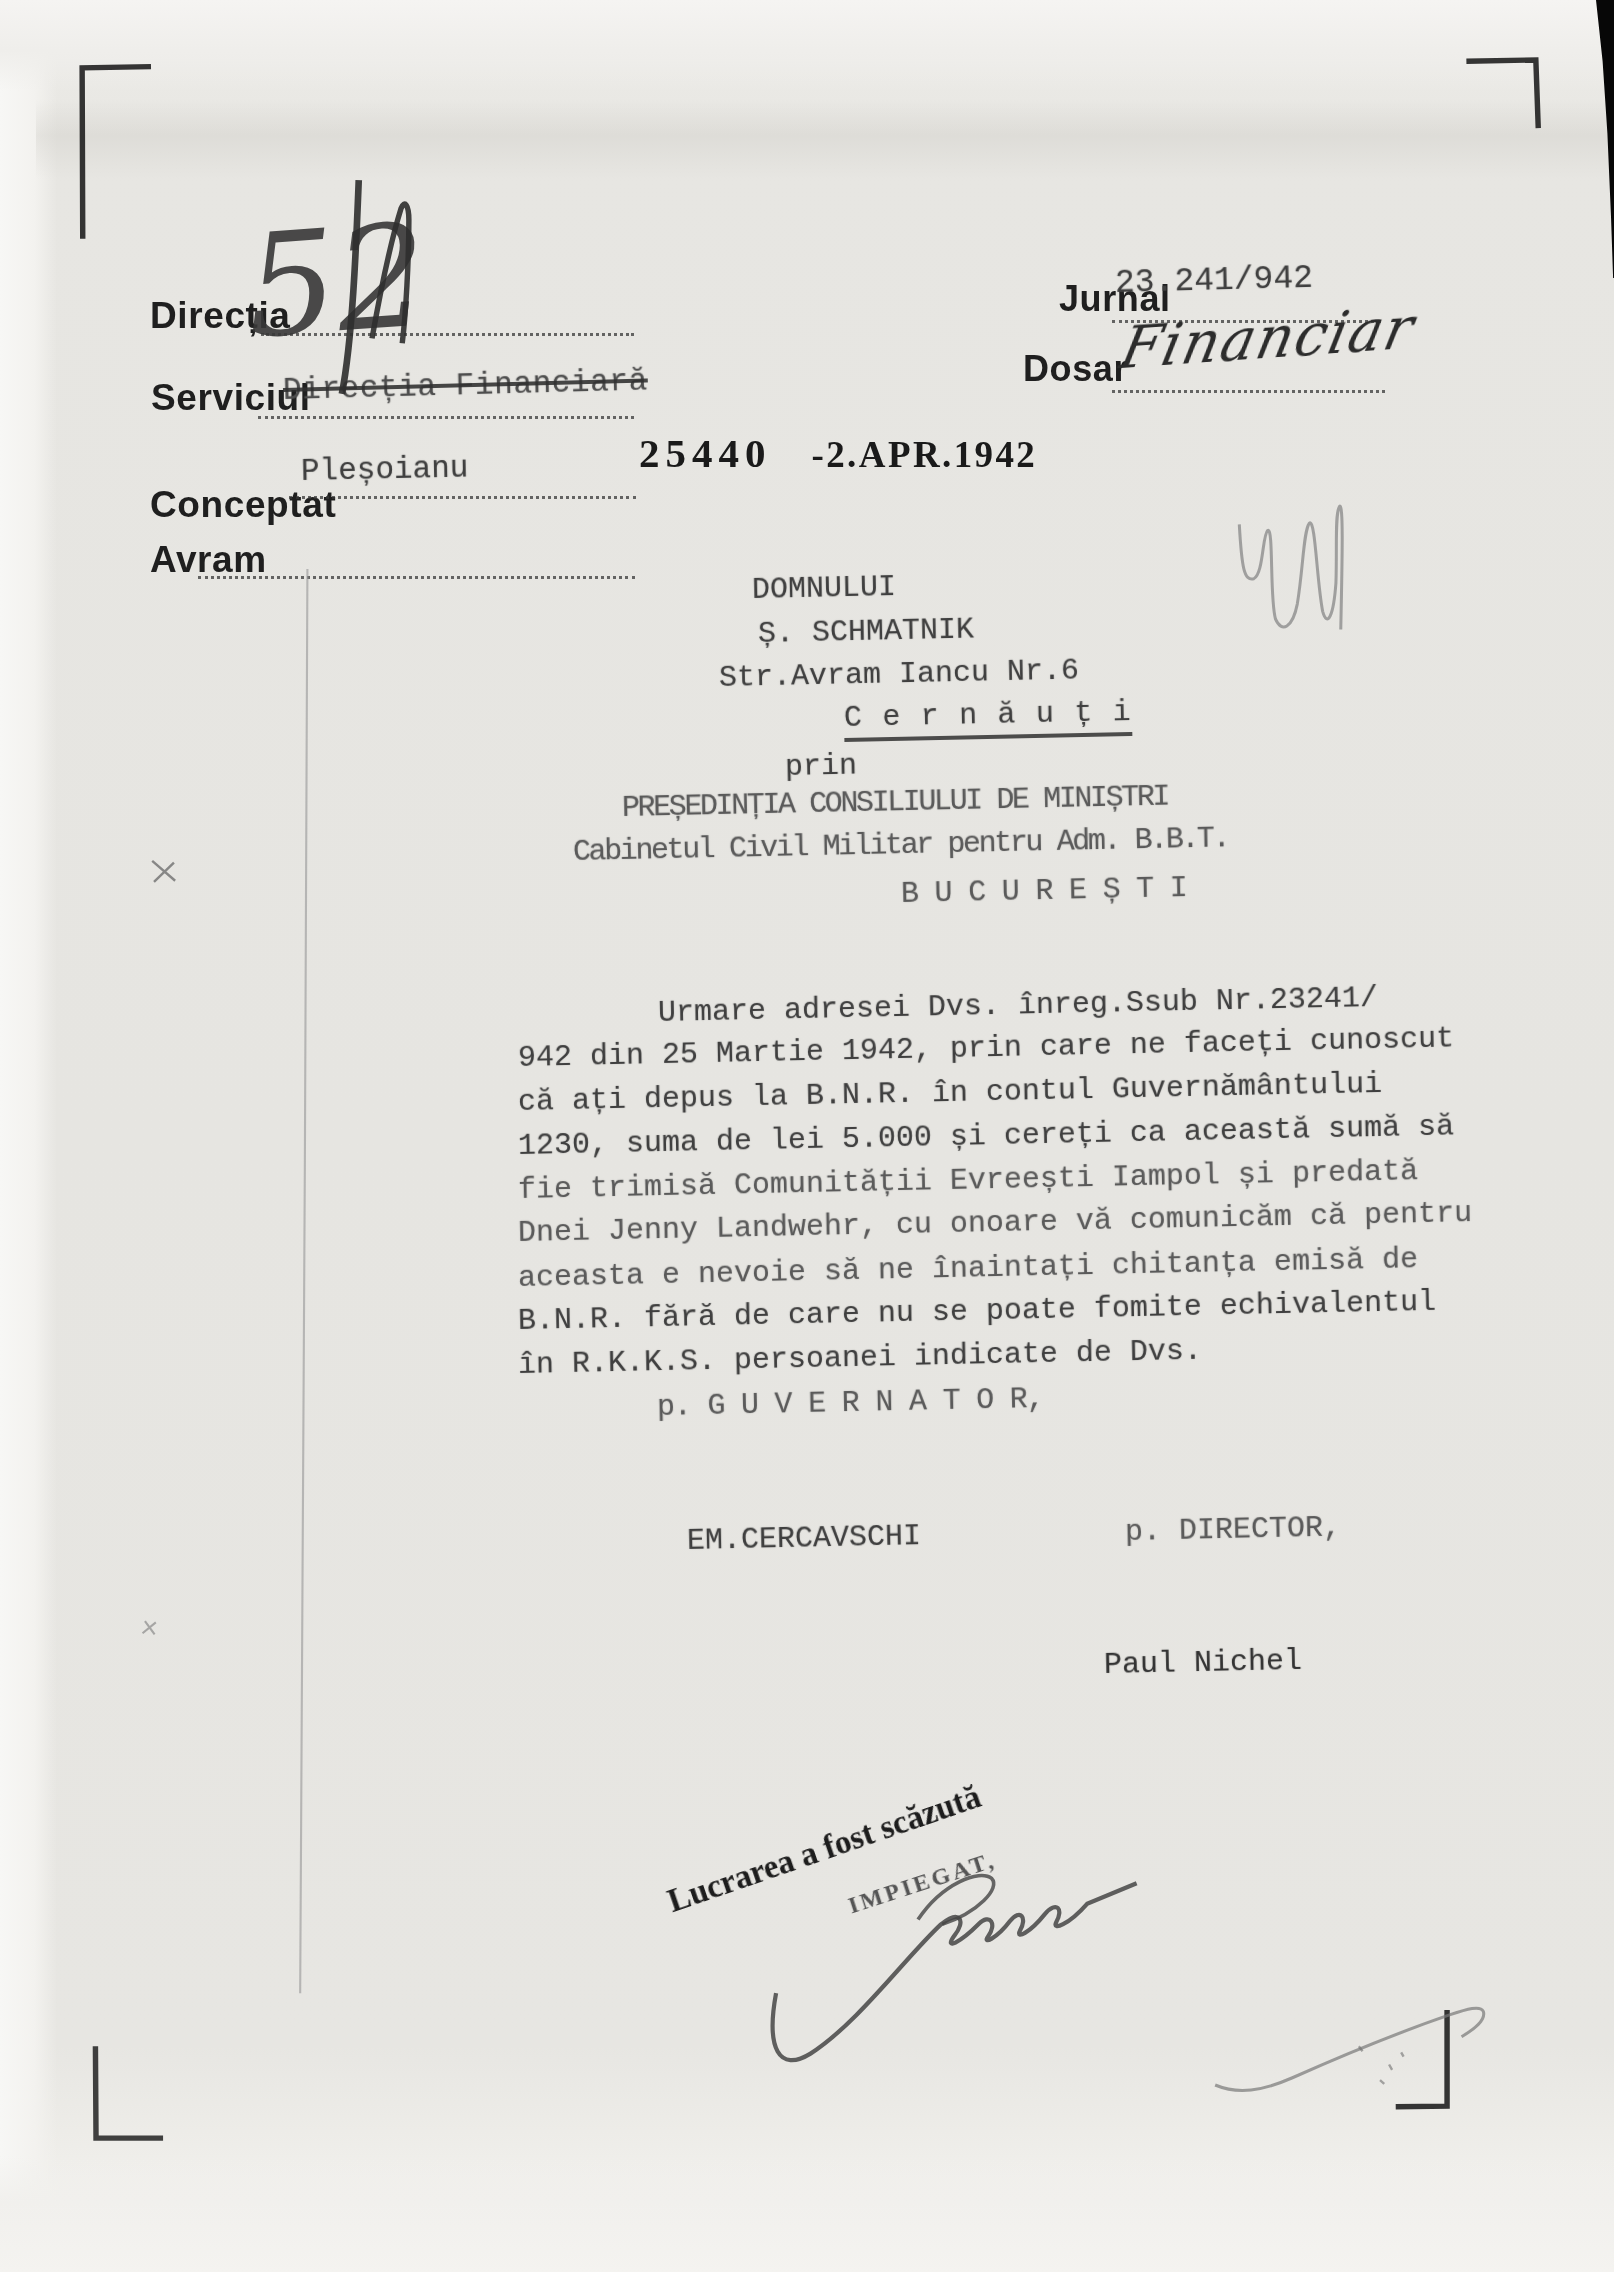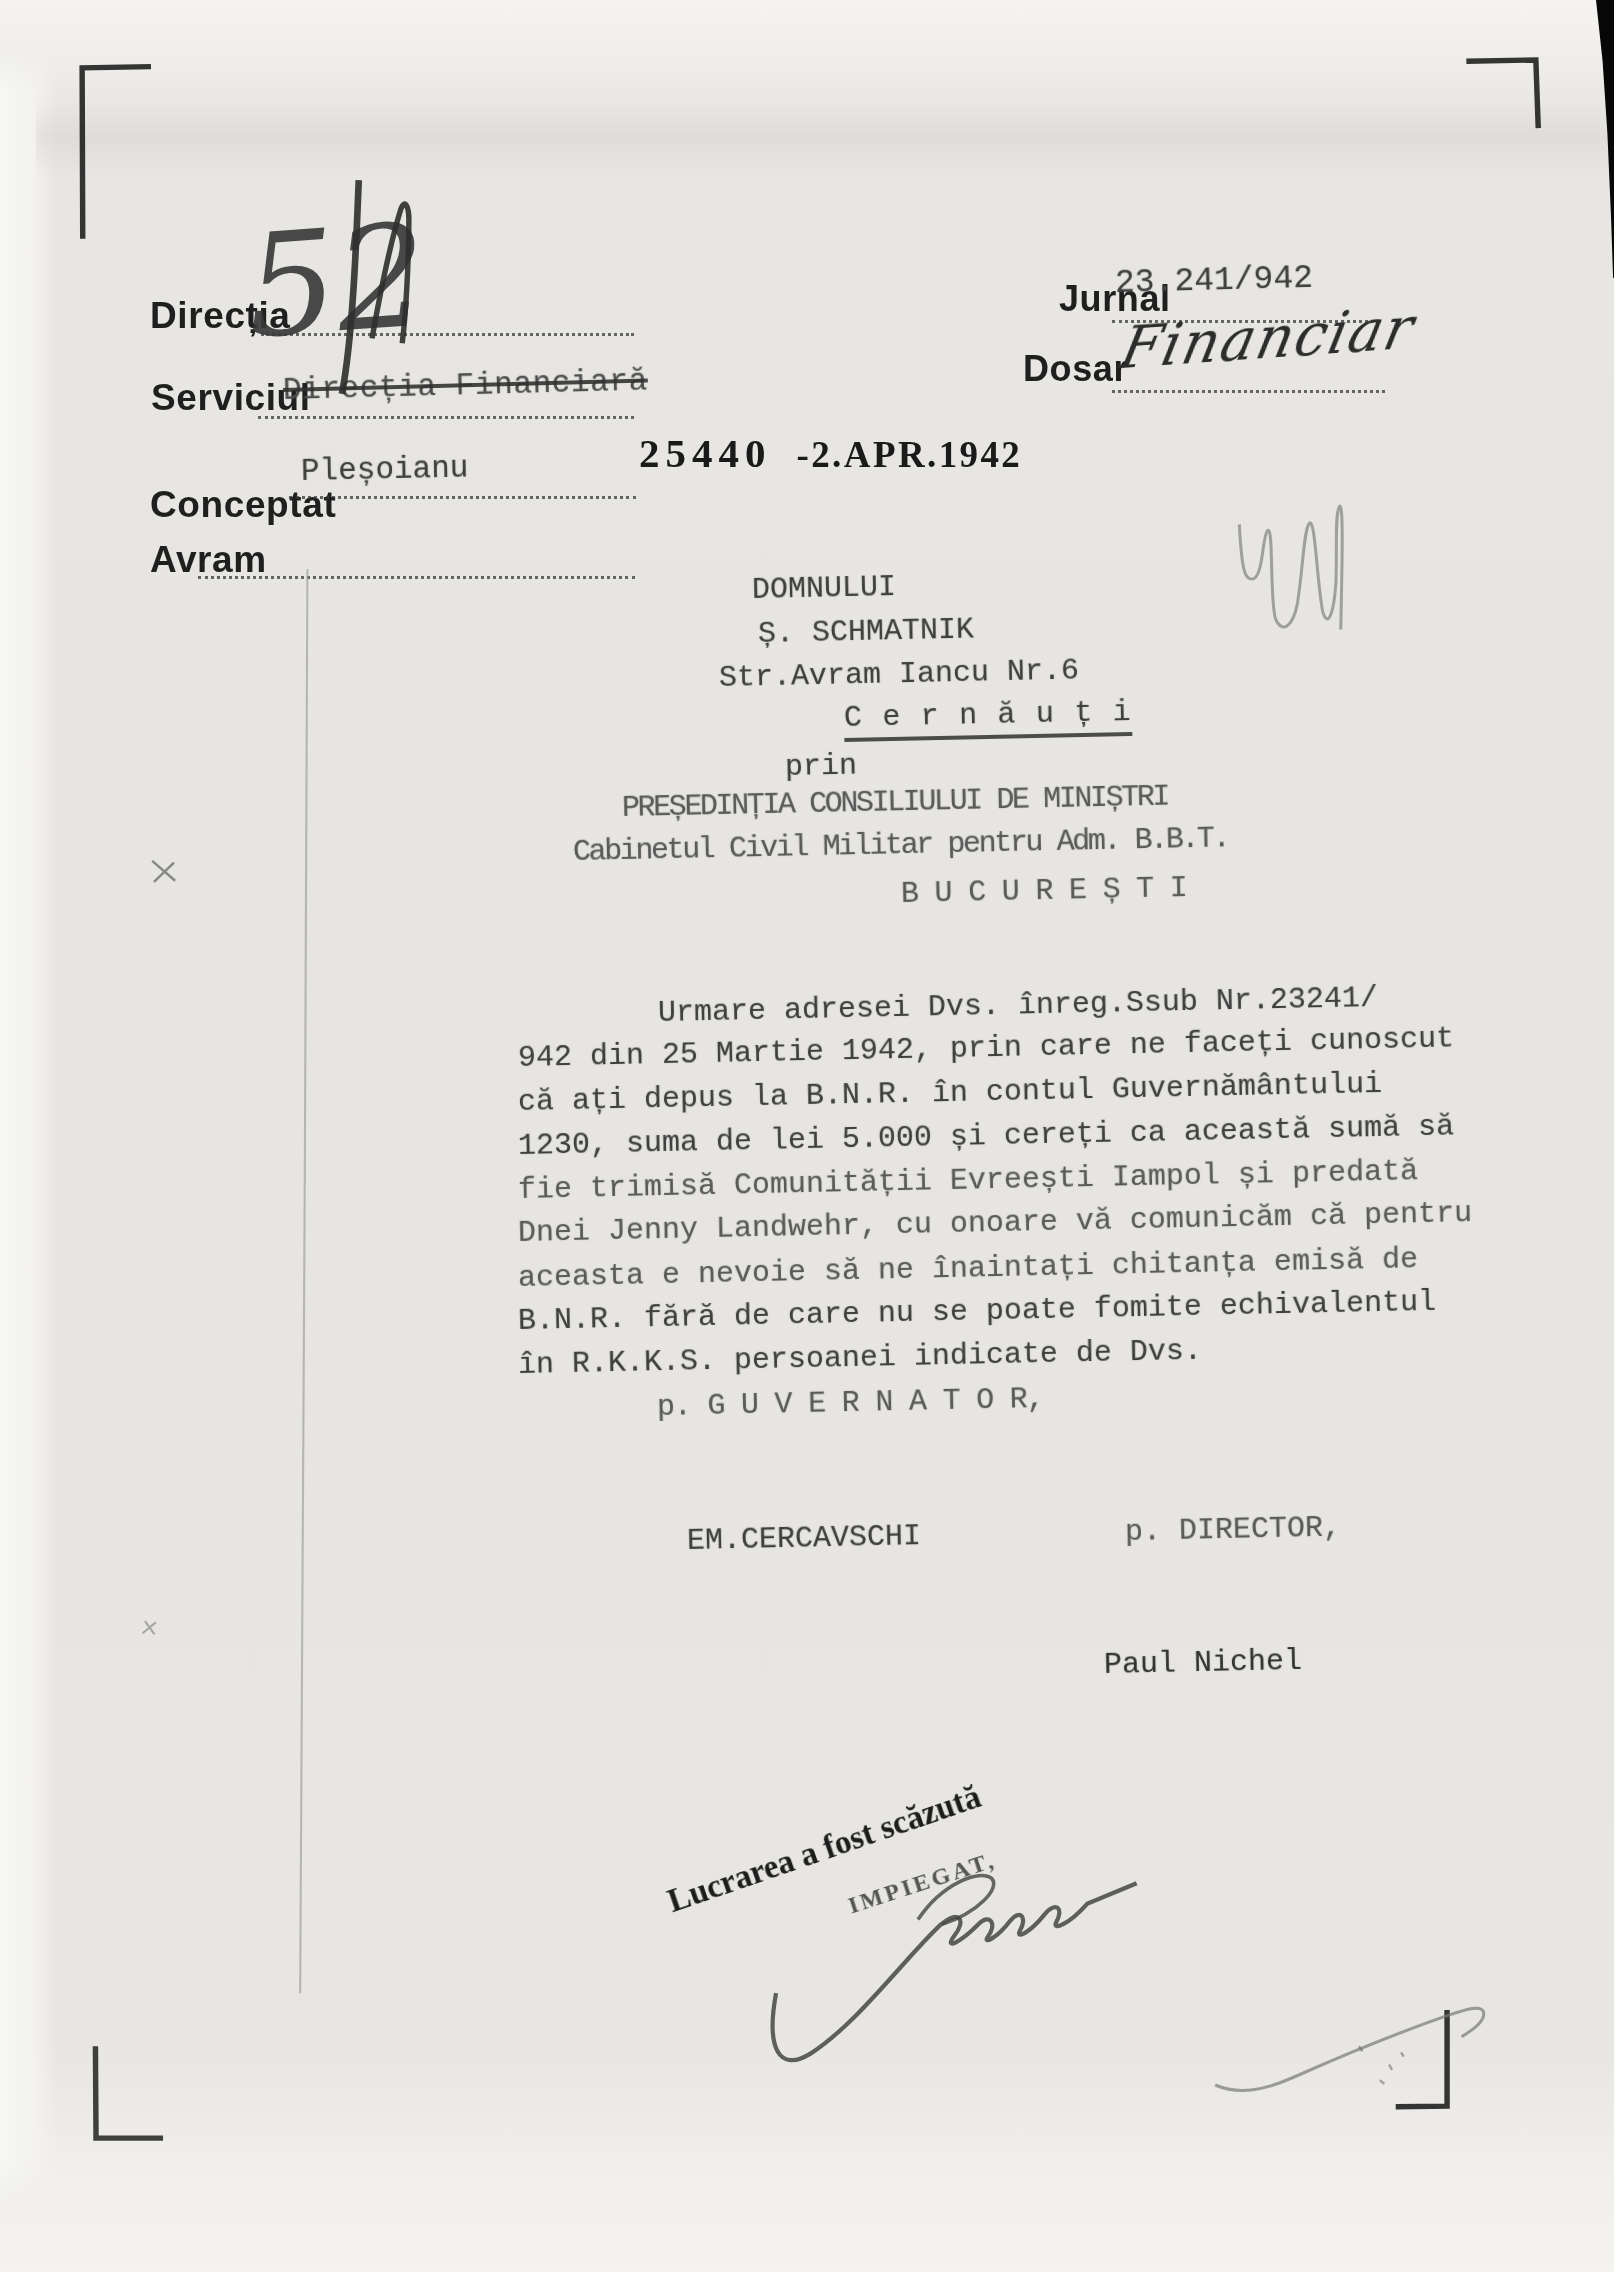--- a/index.html
+++ b/index.html
@@ -15,21 +15,21 @@
   .typed.faded{color:#5a5a5a;filter:blur(0.7px);}
   .typed.condensed{letter-spacing:-2.4px;}
   .typed.struck{color:#4e4e4e;filter:blur(0.7px);text-decoration:line-through;
                 text-decoration-thickness:3.6px;text-decoration-color:rgba(45,45,45,.8);
                 transform:rotate(-1.5deg);}
   .dotline{position:absolute;height:0;border-bottom:3.6px dotted rgba(55,55,55,.75);filter:blur(0.2px);}
   .underlined{border-bottom:4.2px solid rgba(38,38,38,.8);padding-bottom:3px;}
   .stampnum{position:absolute;font-family:"Liberation Serif",serif;font-weight:700;color:#1a1a1a;
             filter:blur(0.3px);white-space:nowrap;}
   .stampnum .num{font-size:41px;letter-spacing:6px;}
-  .stampnum .date{font-size:37px;letter-spacing:2.4px;margin-left:25px;}
+  .stampnum .date{font-size:37px;letter-spacing:2.4px;margin-left:40px;}
   .handwr{position:absolute;font-family:"DejaVu Serif",serif;font-style:italic;color:#2c2c2c;
           white-space:nowrap;filter:blur(0.3px);}
   .diagstamp{position:absolute;font-family:"Liberation Serif",serif;font-weight:700;color:#1d1d1d;
              white-space:nowrap;filter:blur(0.3px);transform-origin:left center;}
   svg text{font-family:"DejaVu Serif",serif;}
   #overlay{position:absolute;left:0;top:0;pointer-events:none;}
 </style>
 </head>
 <body>
 

